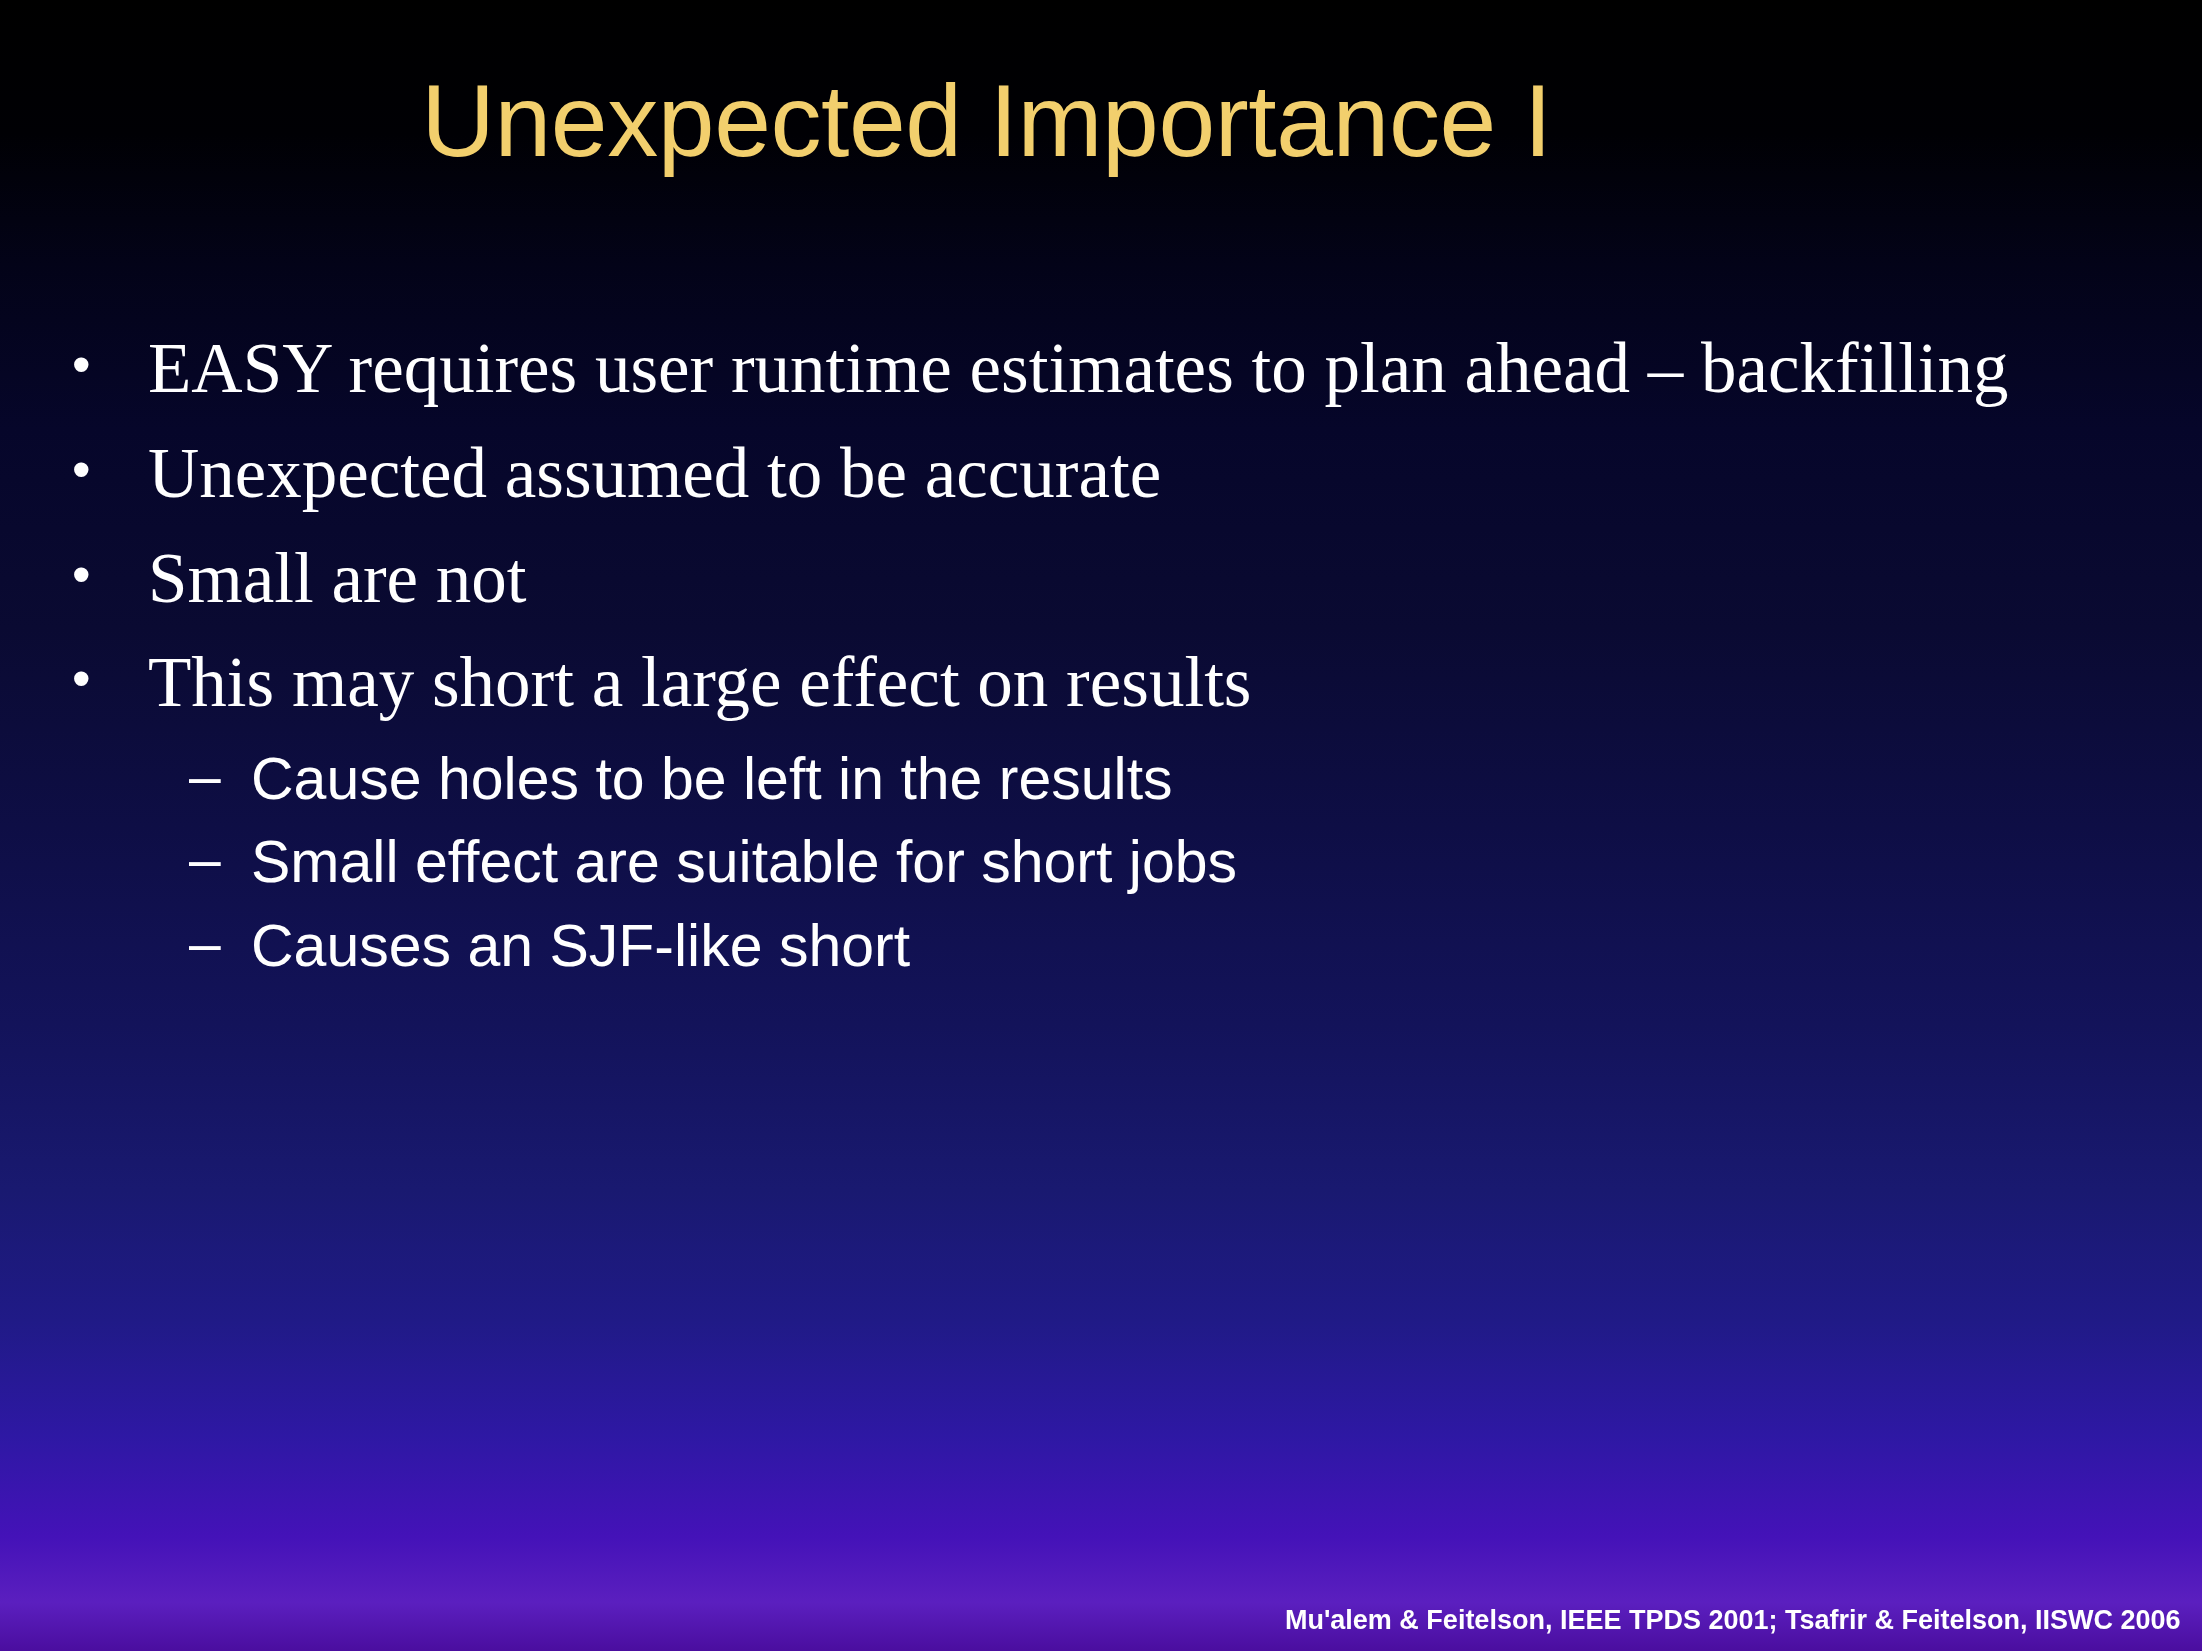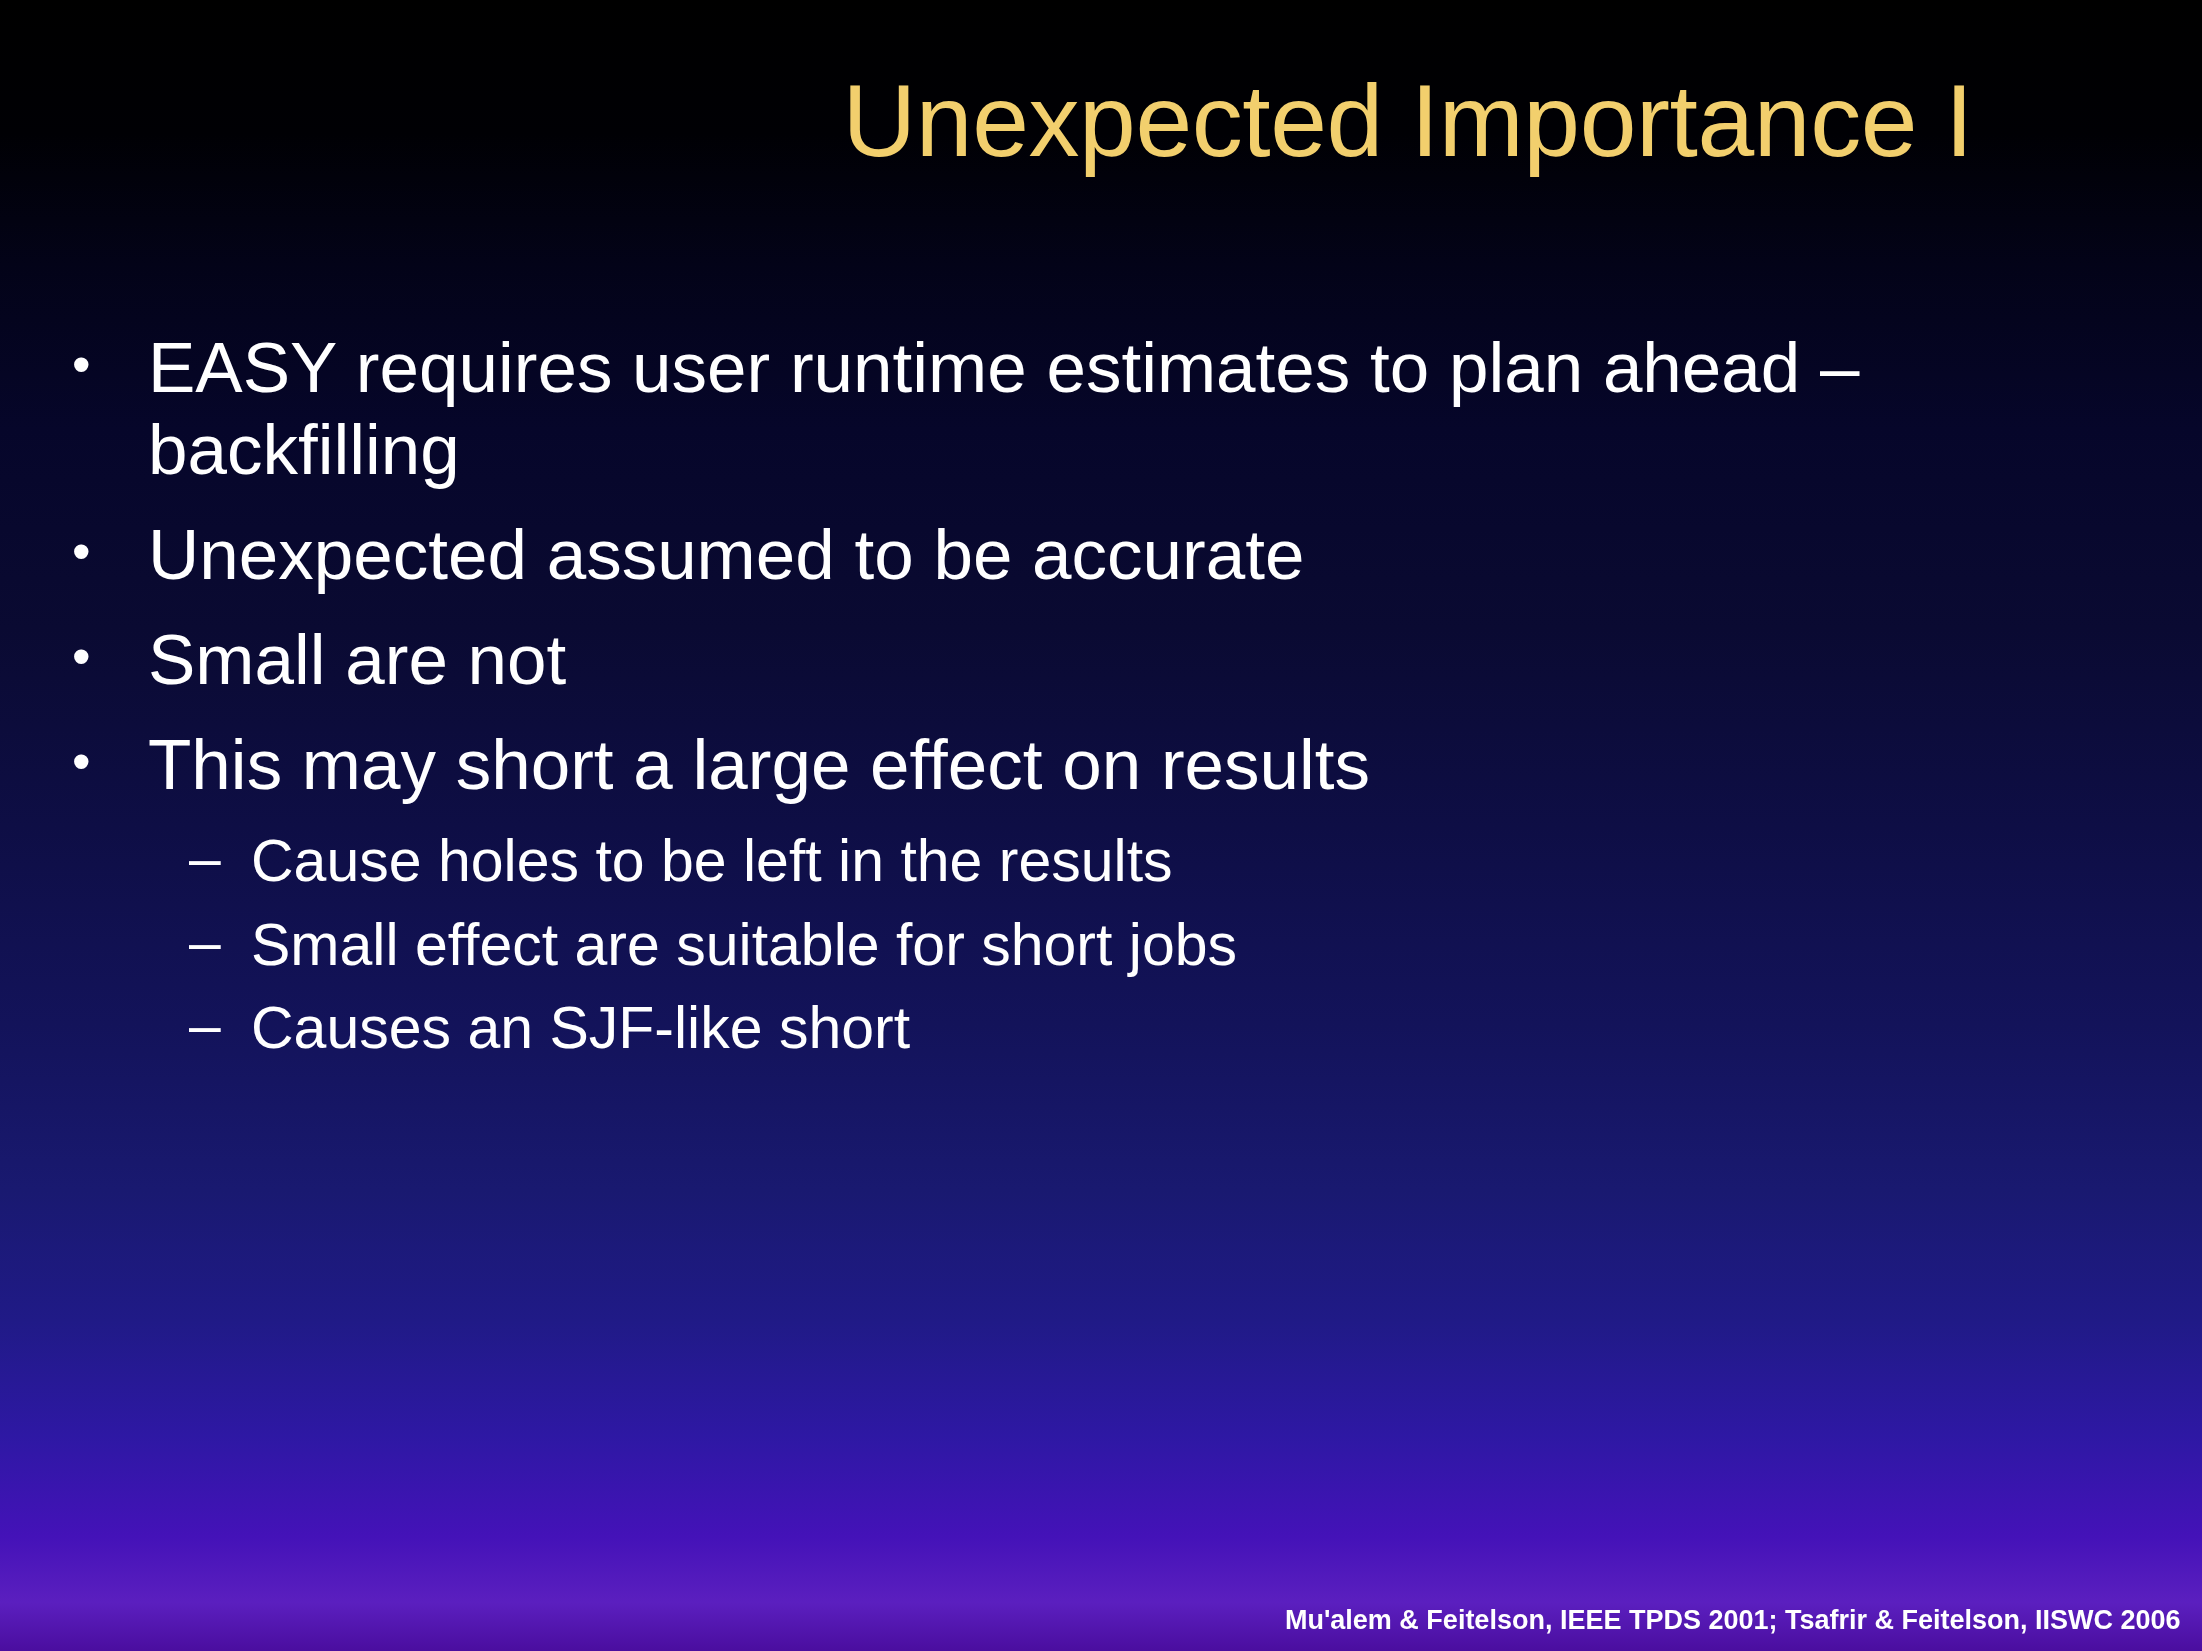--- a/index.html
+++ b/index.html
@@ -39,21 +39,21 @@
     );
     overflow: hidden;
   }
 
   
   .title-area {
     position: absolute;
     top: 67px;
     left: 0;
     width: 1973px;
-    text-align: right;
+    text-align: center;
   }
 
   .slide-title {
     display: inline-block;
     font-size: 102px;
     font-weight: 400;
     line-height: 1.06;
     color: #f2cf6d;
     letter-spacing: -0.4px;
     white-space: nowrap;
@@ -86,20 +86,21 @@
     width: 76px;
     font-size: 53px;
     line-height: 1.42;
     text-align: left;
     color: #ffffff;
   }
 
   .lvl1 .btext {
     flex: 1 1 auto;
     max-width: 1936px;
+    font-family: Liberation Serif, serif;
   }
 
   
   .lvl2 {
     font-size: 59px;
     line-height: 1.15;
     margin-bottom: 15.5px;
     padding-left: 129px;
   }
 

